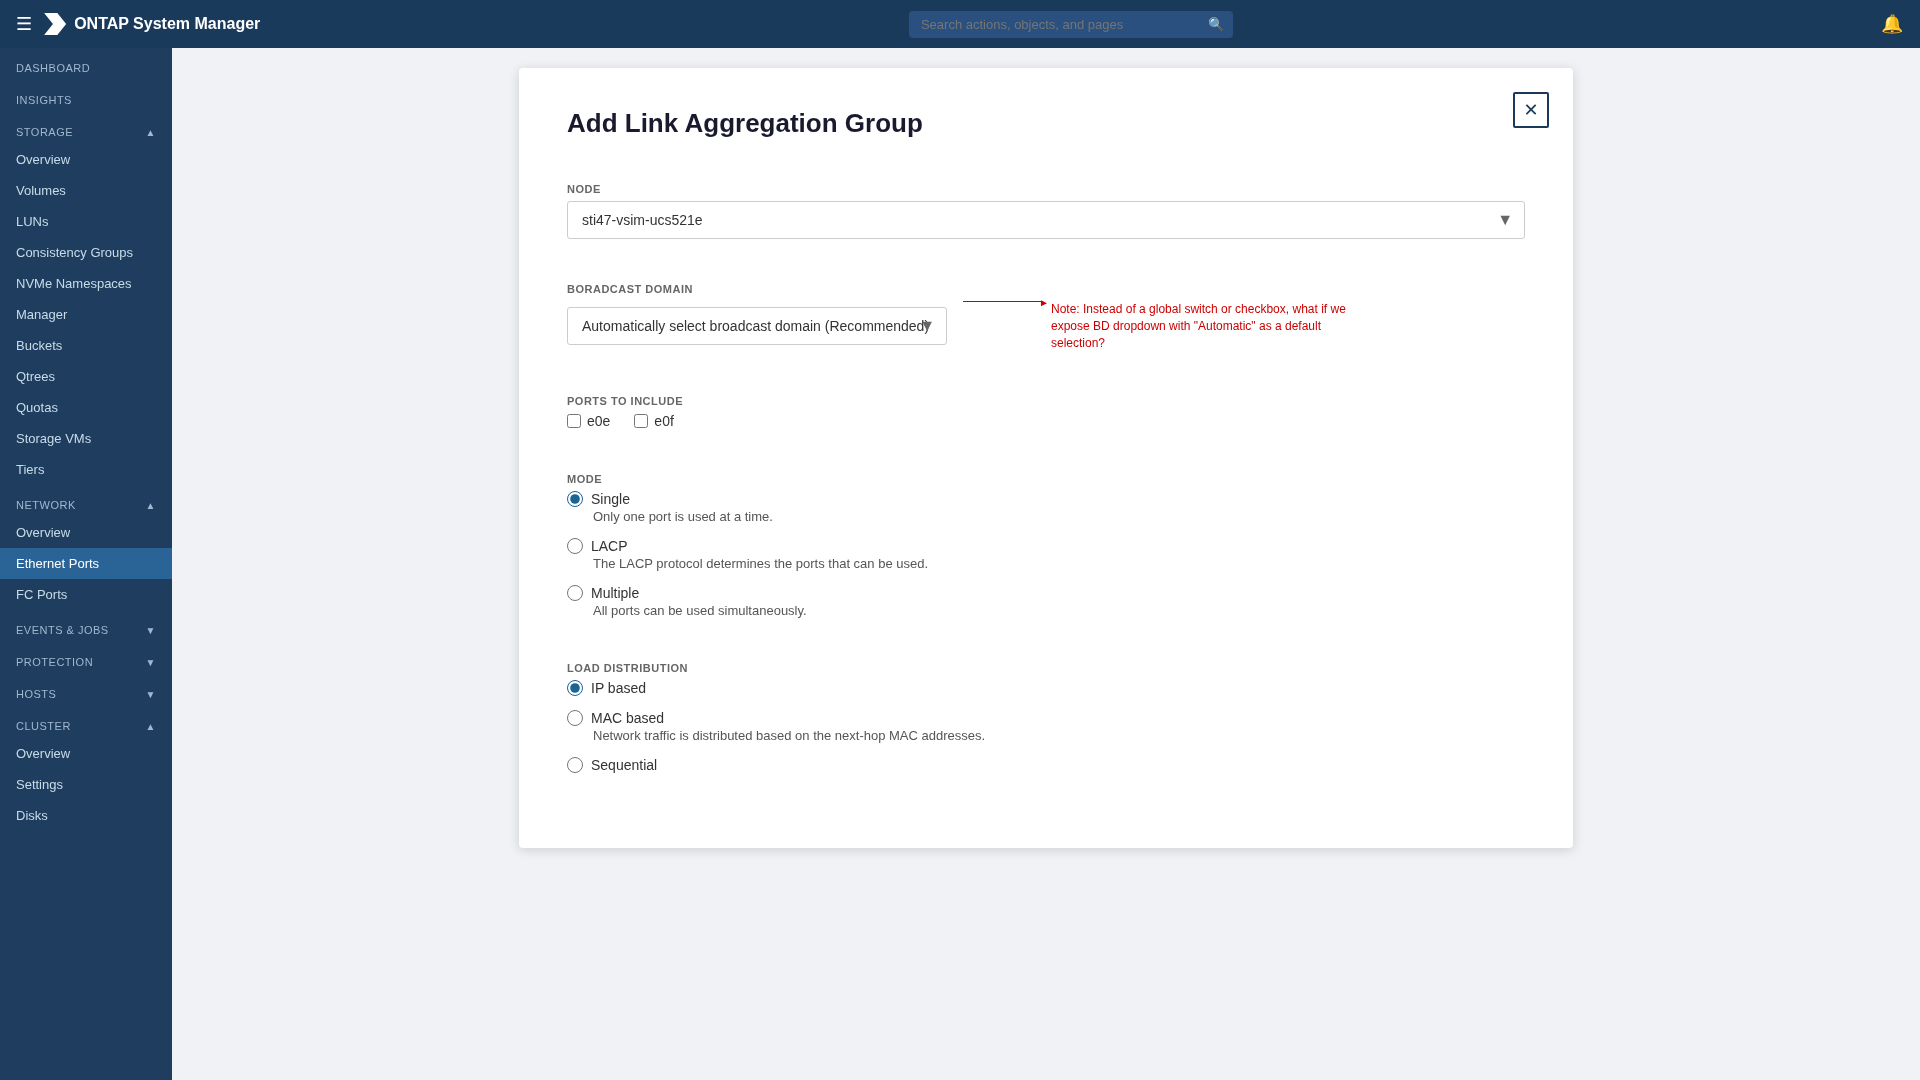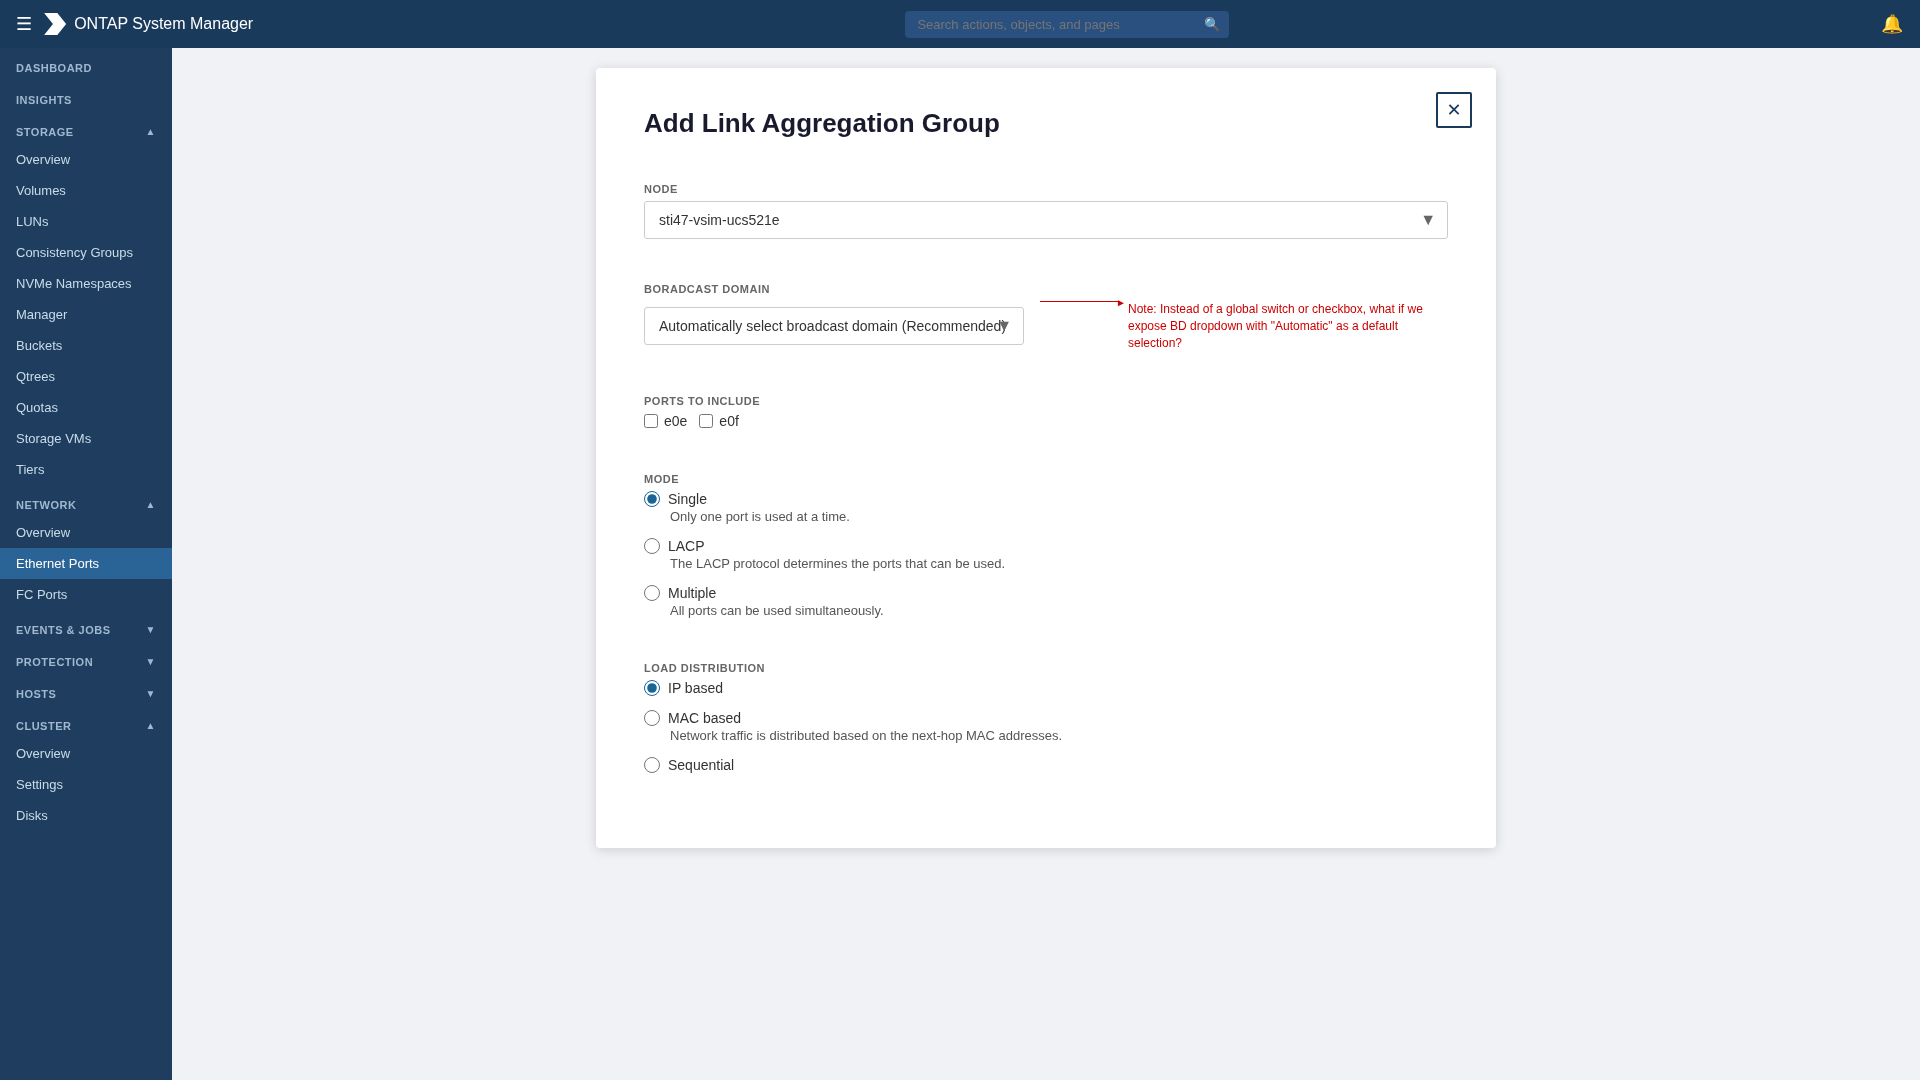--- a/index.html
+++ b/index.html
@@ -8,21 +8,21 @@
     
     .navbar {
       background: #1a3a5c;
       height: 48px;
       display: flex;
       align-items: center;
       padding: 0 16px;
       justify-content: space-between;
     }
     .navbar-left { display: flex; align-items: center; gap: 12px; }
-    .navbar-logo { color: white; font-size: 16px; font-weight: normal; display: flex; align-items: center; gap: 8px; }
+    .navbar-logo { color: white; font-size: 16px; font-weight: bold; display: flex; align-items: center; gap: 8px; }
     .navbar-search {
       background: #2a5080;
       border: none;
       border-radius: 4px;
       color: #cdd;
       padding: 6px 36px 6px 12px;
       width: 324px;
       font-size: 13px;
       outline: none;
     }
@@ -39,27 +39,27 @@
       background: #1e3d5f;
       color: white;
       overflow-y: auto;
       flex-shrink: 0;
     }
     .sidebar::-webkit-scrollbar { width: 4px; }
     .sidebar::-webkit-scrollbar-thumb { background: #2a5080; }
 
     .sidebar-section-header {
       font-size: 11px;
-      font-weight: bold;
+      font-weight: normal;
       color: #a0b8d0;
       padding: 14px 16px 6px;
       letter-spacing: 0.5px;
       cursor: pointer;
       display: flex;
-      align-items: flex-start;
+      align-items: center;
       justify-content: space-between;
     }
     .sidebar-item {
       font-size: 13px;
       color: #c8dce8;
       padding: 8px 16px;
       cursor: pointer;
     }
     .sidebar-item.active { background: #2a6496; color: white; }
     .chevron { font-size: 10px; }
@@ -72,21 +72,21 @@
       position: relative;
       display: flex;
       align-items: flex-start;
       justify-content: center;
       padding: 20px;
     }
 
     
     .modal {
       background: white;
-      width: 900px;
+      width: 1054px;
       min-height: 780px;
       border-radius: 4px;
       box-shadow: 0 2px 12px rgba(0,0,0,0.15);
       padding: 40px 48px;
       position: relative;
     }
     .modal-title {
       font-size: 26px;
       font-weight: bold;
       color: #1a1a2e;
@@ -147,21 +147,21 @@
     .arrow-line {
       display: flex;
       align-items: center;
       gap: 0;
       color: #cc0000;
       flex-shrink: 0;
     }
     .note-text { font-size: 12px; color: #cc0000; max-width: 300px; line-height: 1.4; }
 
     
-    .ports-row { display: flex; align-items: center; gap: 12px; }
+    .ports-row { display: flex; align-items: center; gap: 24px; }
     .checkbox-label { display: flex; align-items: center; gap: 6px; font-size: 14px; color: #333; cursor: pointer; }
     .checkbox-label input { width: 14px; height: 14px; }
 
     
     .radio-option { margin-bottom: 14px; }
     .radio-label { display: flex; align-items: flex-start; gap: 8px; font-size: 14px; color: #333; cursor: pointer; font-weight: 500; margin-bottom: 2px; }
     .radio-desc { font-size: 13px; color: #555; margin-left: 26px; }
     .radio-label input[type=radio] { accent-color: #1a6496; width: 16px; height: 16px; }
   </style>
 </head>

